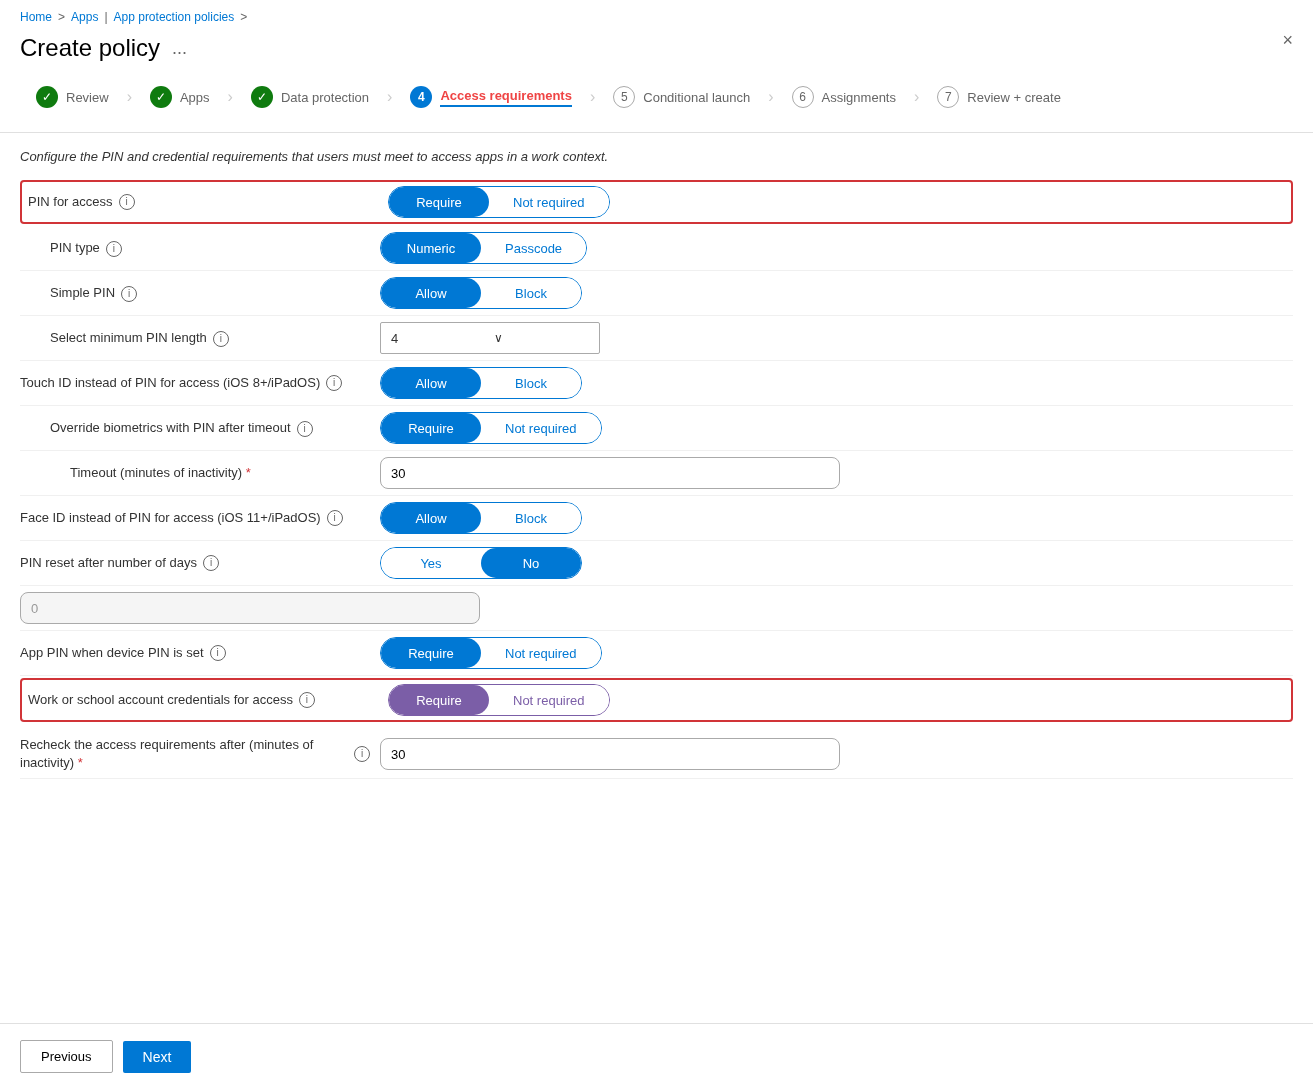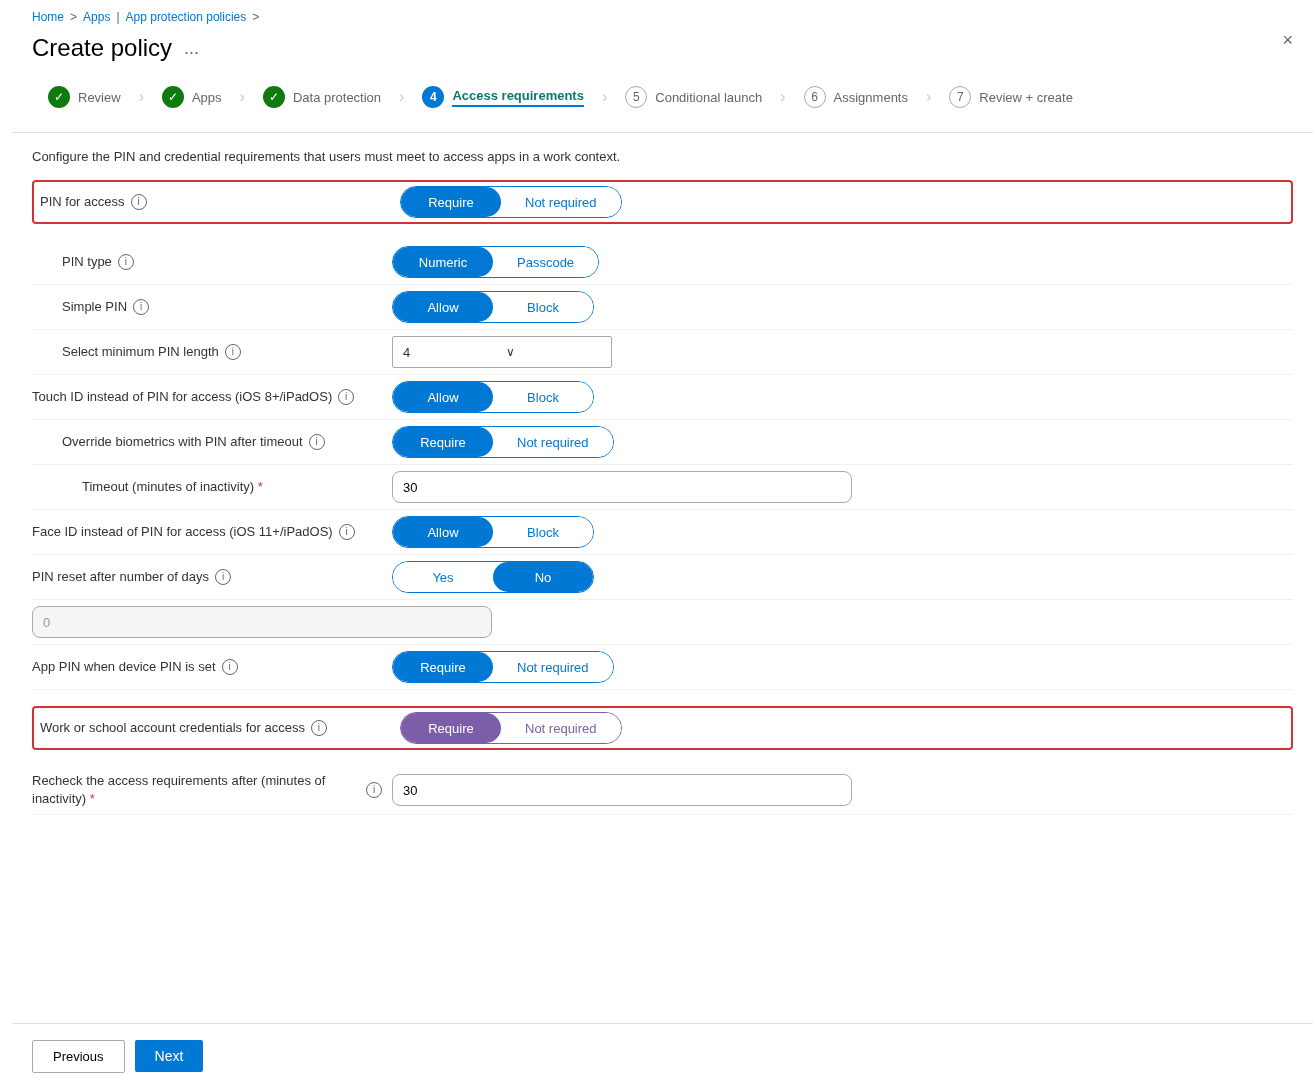--- a/index.html
+++ b/index.html
@@ -1,49 +1,49 @@
 <!DOCTYPE html>
 <html><head>
   <meta charset="utf-8">
   <style>
     * { box-sizing: border-box; margin: 0; padding: 0; }
     body { font-family: 'Segoe UI', Arial, sans-serif; font-size: 13px; color: #333; background: #fff; }
 
-    .page-wrapper { width: 1313px; min-height: 1089px; display: flex; flex-direction: column; background: #fff; position: relative; padding-left: 12px; }
+    .page-wrapper { width: 1313px; min-height: 1089px; display: flex; flex-direction: column; background: #fff; position: relative; }
 
     
     .breadcrumb { display: flex; align-items: center; padding: 10px 20px 6px 20px; font-size: 12px; color: #0078d4; gap: 6px; }
     .breadcrumb span { color: #0078d4; cursor: pointer; }
     .breadcrumb .sep { color: #666; }
 
     
     .page-title-row { display: flex; align-items: center; padding: 4px 20px 16px 20px; gap: 12px; }
     .page-title { font-size: 24px; font-weight: 300; color: #000; }
     .page-title-ellipsis { font-size: 18px; color: #666; }
     .close-btn { position: absolute; right: 20px; top: 30px; font-size: 18px; cursor: pointer; color: #666; background: none; border: none; }
 
     
     .wizard-steps { display: flex; align-items: center; padding: 0 20px 16px 20px; border-bottom: 1px solid #e0e0e0; gap: 0; }
     .step { display: flex; align-items: center; gap: 8px; padding: 8px 16px; white-space: nowrap; font-size: 13px; color: #666; cursor: pointer; }
     .step.completed .step-icon { width: 22px; height: 22px; border-radius: 50%; background: #0f7b0f; display: flex; align-items: center; justify-content: center; color: #fff; font-size: 12px; }
     .step.active .step-icon { width: 22px; height: 22px; border-radius: 50%; background: #0078d4; display: flex; align-items: center; justify-content: center; color: #fff; font-size: 12px; font-weight: 600; }
     .step.inactive .step-icon { width: 22px; height: 22px; border-radius: 50%; background: #fff; border: 1.5px solid #aaa; display: flex; align-items: center; justify-content: center; color: #666; font-size: 12px; }
-    .step.active .step-label { color: #0f766e; font-weight: 600; border-bottom: 2px solid #0078d4; padding-bottom: 2px; }
+    .step.active .step-label { color: #ef4444; font-weight: 600; border-bottom: 2px solid #0078d4; padding-bottom: 2px; }
     .step-sep { color: #ccc; margin: 0 2px; font-size: 16px; }
 
     
     .content { padding: 16px 20px 0 20px; flex: 1; }
-    .description { font-size: 13px; color: #333; margin-bottom: 16px; }
+    .description { font-size: 13px; color: #333; margin-bottom: 16px; font-style: italic; }
 
     
     .settings-table { width: 100%; }
     .setting-row { display: flex; align-items: center; min-height: 44px; border-bottom: 1px solid #f0f0f0; padding: 6px 0; }
-    .setting-row.highlighted { border: 2px solid #d13438; border-radius: 4px; margin: 16px 0; padding: 4px 6px; }
+    .setting-row.highlighted { border: 2px solid #d13438; border-radius: 4px; margin: 2px 0; padding: 4px 6px; }
     .setting-label { width: 360px; min-width: 260px; font-size: 13px; color: #333; display: flex; align-items: center; gap: 6px; line-height: 1.4; padding-right: 10px; }
-    .setting-label.indented { padding-left: 30px; }
+    .setting-label.indented { padding-left: 30px; align-items: flex-end; }
     .setting-label.indented2 { padding-left: 50px; }
     .info-icon { width: 16px; height: 16px; border-radius: 50%; border: 1px solid #666; display: inline-flex; align-items: center; justify-content: center; font-size: 10px; color: #666; cursor: pointer; flex-shrink: 0; }
     .setting-control { flex: 1; display: flex; align-items: flex-start; gap: 0; }
 
     
     .toggle-group { display: flex; border-radius: 20px; overflow: hidden; border: 1.5px solid #0078d4; height: 32px; }
     .toggle-btn { padding: 0 24px; font-size: 13px; cursor: pointer; border: none; background: #fff; color: #0078d4; display: flex; align-items: center; justify-content: center; min-width: 100px; }
     .toggle-btn.active { background: #0078d4; color: #fff; border-radius: 18px; }
     .toggle-btn.active-purple { background: #7b5ea7; color: #fff; border-radius: 18px; border-color: #7b5ea7; }
 
@@ -54,21 +54,21 @@
     
     .dropdown-control { display: flex; align-items: center; border: 1px solid #aaa; border-radius: 2px; height: 32px; padding: 0 10px; min-width: 200px; cursor: pointer; background: #fff; gap: 8px; }
     .dropdown-control span { flex: 1; }
     .dropdown-arrow { font-size: 12px; color: #333; }
 
     
     .text-input { border: 1px solid #aaa; border-radius: 8px; height: 32px; padding: 0 10px; font-size: 13px; width: 100%; max-width: 480px; outline: none; }
     .text-input:disabled, .text-input.disabled { background: #f5f5f5; color: #999; }
 
     
-    .bottom-bar { display: flex; align-items: flex-start; gap: 10px; padding: 16px 20px; border-top: 1px solid #e0e0e0; margin-top: 20px; }
+    .bottom-bar { display: flex; align-items: flex-end; gap: 10px; padding: 16px 20px; border-top: 1px solid #e0e0e0; margin-top: 20px; }
     .btn-previous { padding: 8px 20px; border: 1px solid #aaa; background: #fff; font-size: 13px; cursor: pointer; border-radius: 2px; }
     .btn-next { padding: 8px 20px; background: #0078d4; color: #ffffff; font-size: 14px; cursor: pointer; border: none; border-radius: 2px; }
 
     .required-star { color: #d13438; }
   </style>
 </head>
 <body>
 
 <div class="page-wrapper">
 

